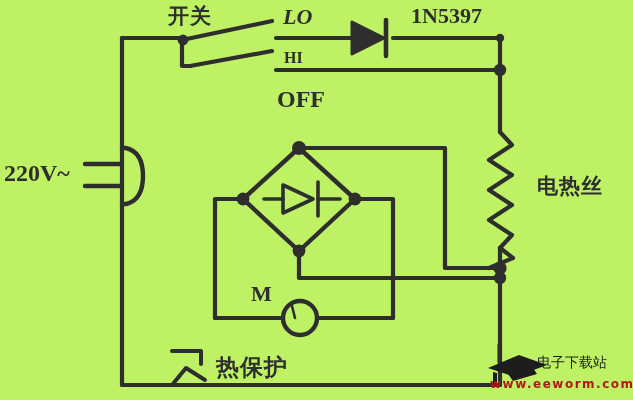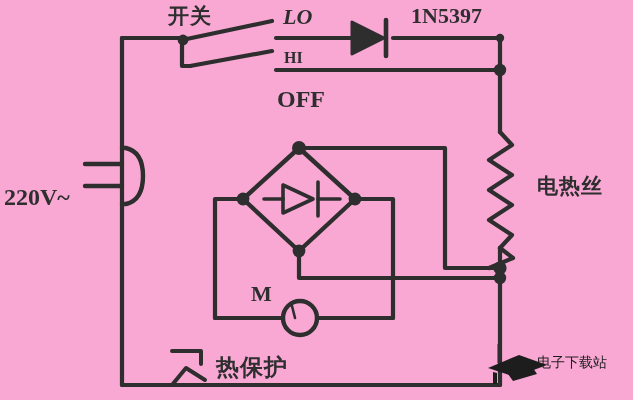--- a/index.html
+++ b/index.html
@@ -5,21 +5,21 @@
 <style>
   html, body {
     margin: 0;
     padding: 0;
     background: #ffffff;
   }
   #page {
     position: relative;
     width: 633px;
     height: 400px;
-    background: #f9a8d4;
+    background: #bef264;
     overflow: hidden;
     font-family: "Liberation Serif", "DejaVu Serif", serif;
   }
   #schematic {
     position: absolute;
     left: 0;
     top: 0;
     width: 633px;
     height: 400px;
   }
@@ -36,21 +36,21 @@
   }
   .lbl-lat {
     font-family: "Liberation Serif", "DejaVu Serif", serif;
     font-weight: bold;
   }
   #lbl-switch      { left: 168px; top: 6px;   font-size: 21px; letter-spacing: 1px; }
   #lbl-lo          { left: 283px; top: 6px;   font-size: 22px; font-style: italic; }
   #lbl-hi          { left: 284px; top: 50px;  font-size: 16px; }
   #lbl-off         { left: 277px; top: 87px;  font-size: 24px; }
   #lbl-diode       { left: 411px; top: 5px;   font-size: 22px; }
-  #lbl-mains       { left: 4px;   top: 161px; font-size: 24px; margin-top: 24px; }
+  #lbl-mains       { left: 4px;   top: 161px; font-size: 24px; }
   #lbl-heater      { left: 537px; top: 176px; font-size: 21px; letter-spacing: 1px; }
   #lbl-motor       { left: 251px; top: 283px; font-size: 22px; }
   #lbl-thermal     { left: 216px; top: 356px; font-size: 23px; letter-spacing: 1px; }
 
   #watermark {
     position: absolute;
     left: 487px;
     top: 341px;
     width: 146px;
     height: 59px;
@@ -177,15 +177,16 @@
   <div class="lbl lbl-cn" id="lbl-thermal">热保护</div>
 
   <div id="watermark">
     <svg width="146" height="59" viewBox="0 0 146 59" style="position:absolute;left:0;top:0;">
       <path d="M 12,3 L 12,22" stroke="#2e2e2e" stroke-width="3" fill="none"></path>
       <path d="M 1,27 L 32,14 L 60,24 L 28,36 Z" fill="#1d1d1d"></path>
       <path d="M 6,31 L 6,43 L 10,43 L 10,32 Z" fill="#1d1d1d"></path>
       <path d="M 46,27 L 50,33 L 26,40 L 21,33 Z" fill="#1d1d1d"></path>
     </svg>
     <div id="wm-cn">电子下载站</div>
+    <div id="wm-url">www.eeworm.com</div>
   </div>
 
 </div>
 
 </body></html>

